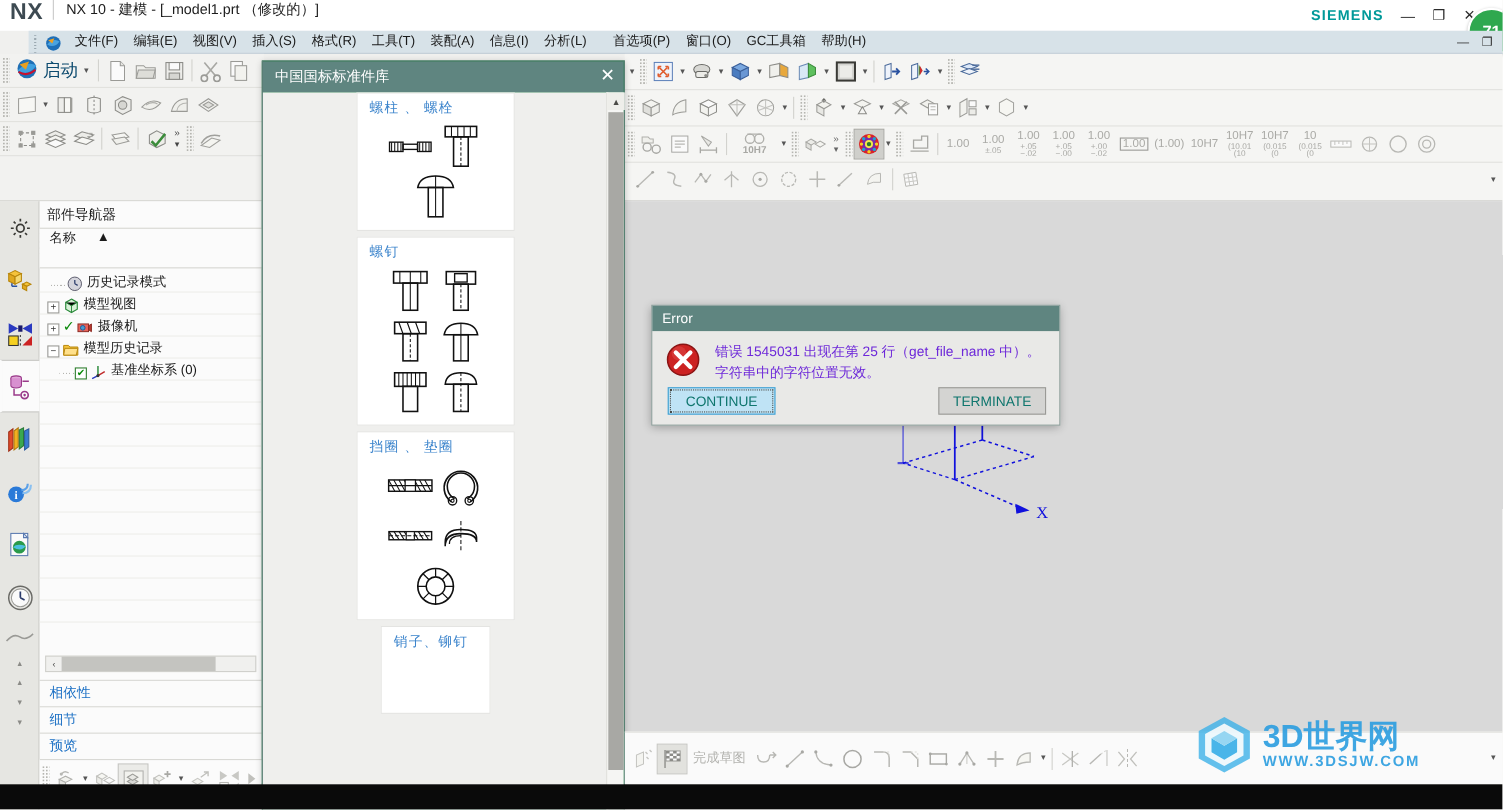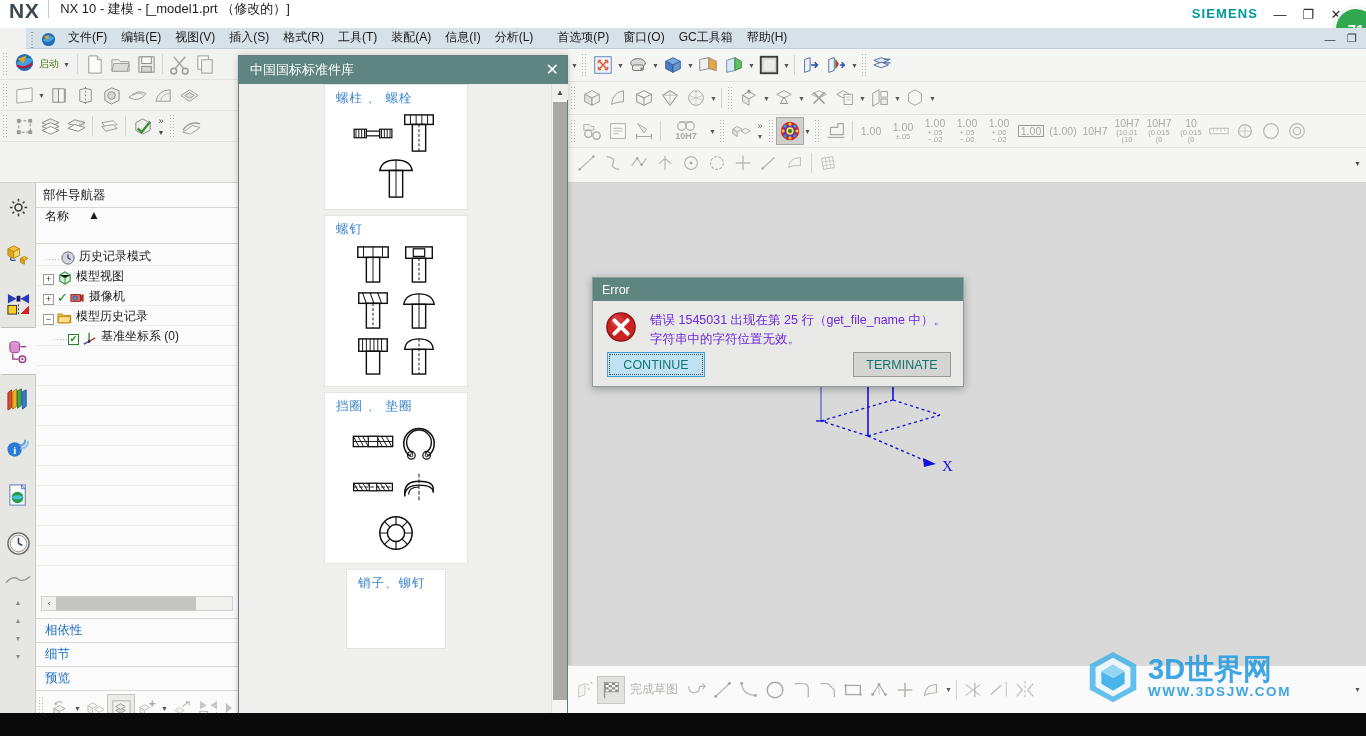--- a/index.html
+++ b/index.html
@@ -73,21 +73,21 @@
     width: 7px; height: 24px; flex: 0 0 7px; margin: 0 2px;
     background-image: radial-gradient(circle, #b5b5b0 0.8px, transparent 1px);
     background-size: 3px 3px;
   }
   .ti { width: 26px; height: 26px; display: flex; align-items: center; justify-content: center; flex: 0 0 auto; }
   .ti svg { display: block; }
   .tsep { width: 1px; height: 20px; background: #d2d2ce; margin: 0 3px; flex: 0 0 1px; }
   .caret { width: 9px; height: 24px; display: flex; align-items: center; justify-content: center;
     font-size: 7px; color: #555; flex: 0 0 9px; }
   .startbtn { display: flex; align-items: center; padding: 0 3px; height: 27px; }
-  .startlbl { font-size: 10px; color: #4d7c0f; padding: 0 3px 0 4px; }
+  .startlbl { font-size: 16px; color: #0c4a6e; padding: 0 3px 0 4px; }
 
   .filters {
     position: absolute; left: 0; top: 161px; width: 240px; height: 22px;
     display: flex; align-items: center; gap: 2px; padding-left: 3px; background: #f2f2f0;
   }
   .fsel {
     height: 19px; background: #fff; border: 1px solid #c0c0bc;
     display: flex; align-items: center; justify-content: space-between;
     font-size: 11.5px; color: #9d9d9d; padding: 0 2px 0 5px;
   }

